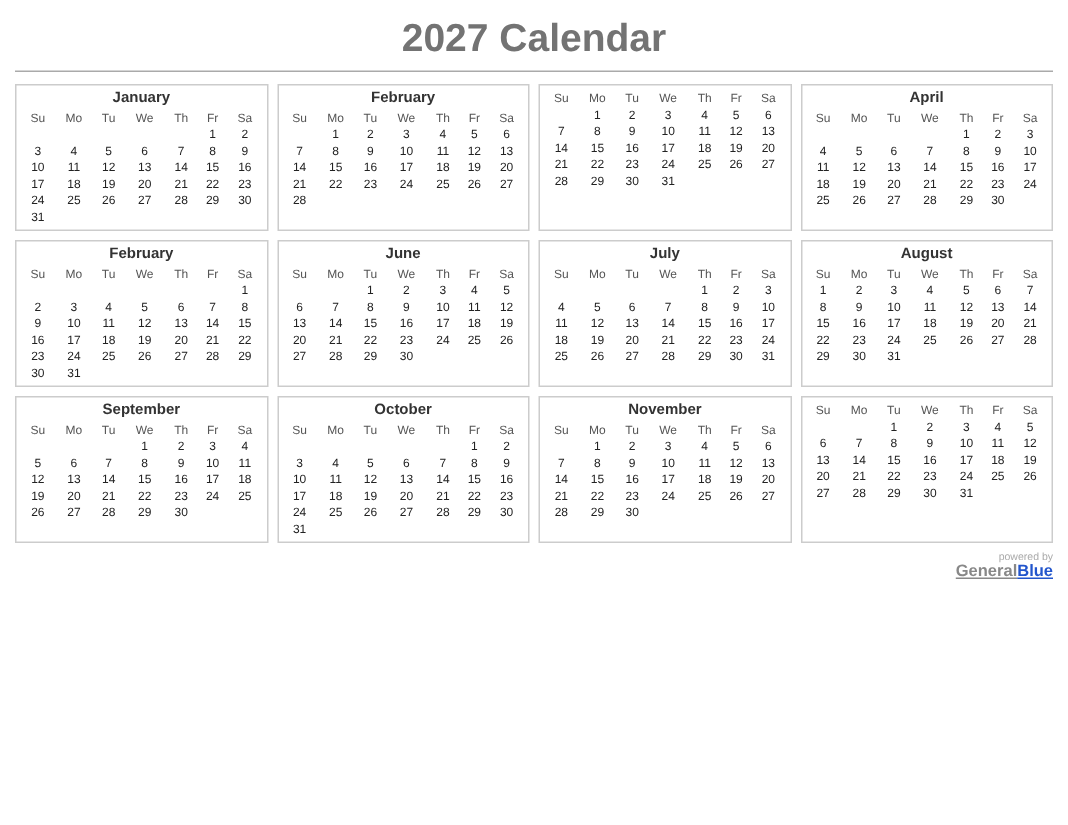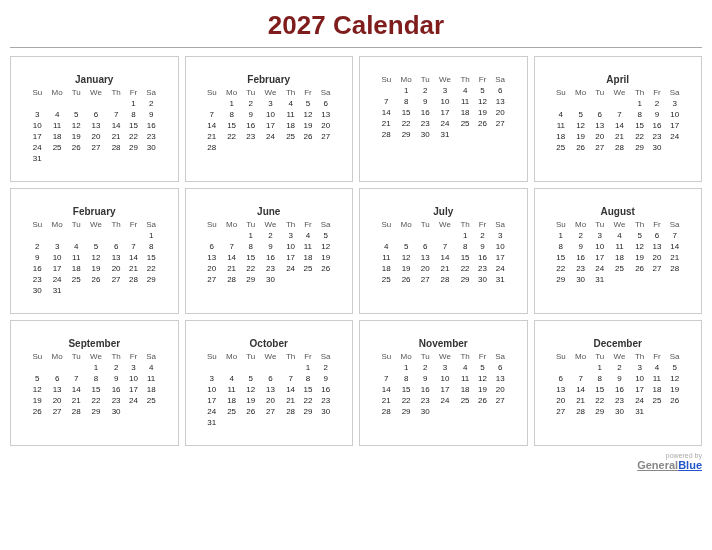--- a/index.html
+++ b/index.html
@@ -7,40 +7,40 @@
       font-family: Arial, sans-serif;
       background: #fff;
       width: 712px;
       min-height: 550px;
       display: flex;
       flex-direction: column;
       align-items: center;
       padding: 10px;
     }
     h1 {
-      color: #7f1d1d;
+      color: #737373;
       font-size: 26px;
       font-weight: bold;
       margin-bottom: 6px;
       text-align: center;
     }
     .divider {
       width: 100%;
       border-top: 1px solid #aaa;
       margin-bottom: 8px;
     }
     .calendar-grid {
       display: grid;
       grid-template-columns: repeat(4, 1fr);
       gap: 6px;
       width: 100%;
     }
     .month {
       border: 1px solid #ccc;
-      padding: 17px;
+      padding: 3px;
     }
     .month-name {
       text-align: center;
       font-size: 10px;
       font-weight: bold;
       color: #333;
       margin-bottom: 2px;
     }
     .month table {
       width: 100%;
@@ -801,21 +801,20 @@
             <td>30</td>
             <td></td>
             <td></td>
             <td></td>
             <td></td>
           </tr>
         </tbody>
       </table>
     </div>
     <div class="month">
-      <div class="month-name">December</div>
       <table>
         <thead>
           <tr>
             <th>Su</th>
             <th>Mo</th>
             <th>Tu</th>
             <th>We</th>
             <th>Th</th>
             <th>Fr</th>
             <th>Sa</th>

